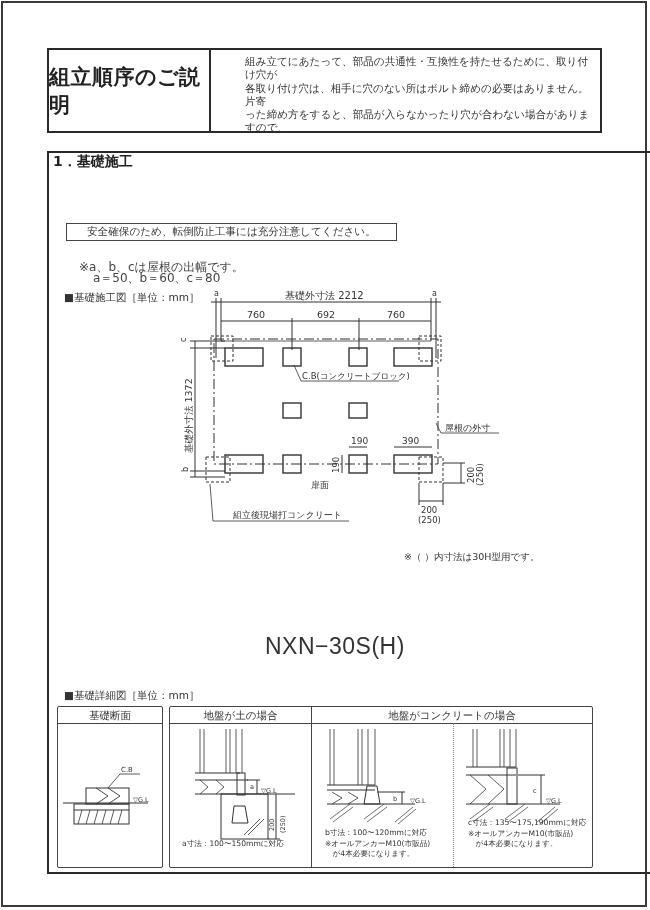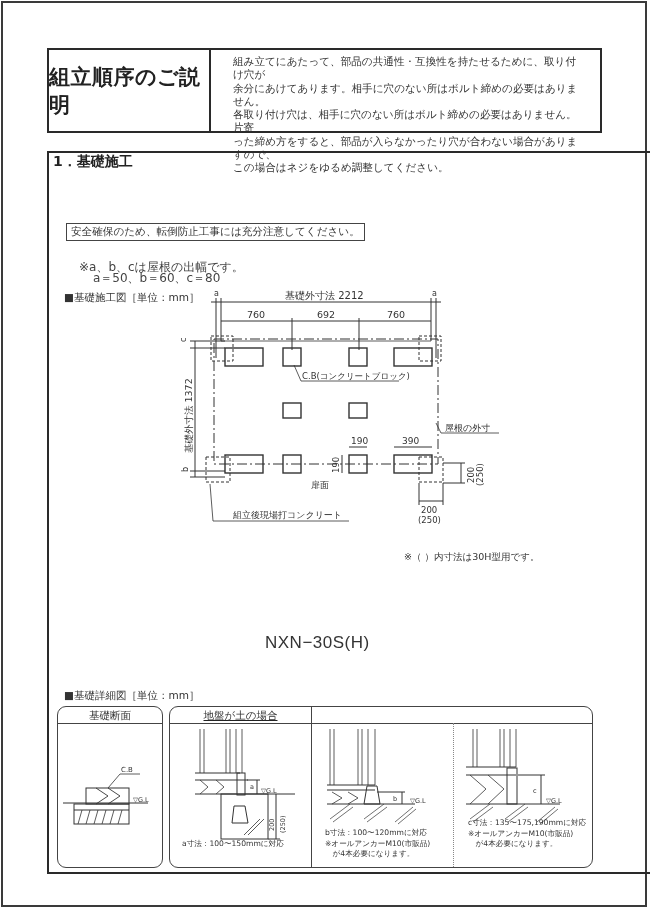--- a/index.html
+++ b/index.html
@@ -13,63 +13,61 @@
   }
   .intro-box {
     position: absolute; left: 47px; top: 48px; width: 555px; height: 85px;
     border: 2px solid #2a2a2a; box-sizing: border-box; display: flex;
   }
   .intro-title {
     width: 160px; border-right: 2px solid #2a2a2a; display: flex; align-items: center; justify-content: center;
     font-weight: bold; font-size: 21px; color: #222; letter-spacing: 0.5px;
   }
   .intro-text {
-    flex: 1; padding: 5px 22px; font-size: 10.6px; line-height: 13.3px; color: #333;
+    flex: 1; padding: 5px 10px; font-size: 10.6px; line-height: 13.3px; color: #333; margin-left: 24px;
   }
   .section {
     position: absolute; left: 47px; top: 151px; width: 624px; height: 723px;
     border: 2px solid #2a2a2a; box-sizing: border-box;
   }
   .section-heading {
     position: absolute; left: 4px; top: 0px; font-weight: bold; font-size: 14px; color: #222;
   }
   .section-lines { position: absolute; left: 16px; top: 19px; font-size: 10.6px; line-height: 15px; color: #333; }
   .warning-box {
-    position: absolute; left: 17px; top: 70px; border: 1px solid #444; padding: 1px 4px;
+    position: absolute; left: 17px; top: 70px; border: 1px solid #444; padding: 1px 20px;
     font-size: 10.6px; color: #333;
   }
   .plan-title { position: absolute; left: 15px; top: 93px; font-size: 10.5px; color: #333; margin-top: 45px; }
   .plan-note { position: absolute; left: 30px; top: 109px; font-size: 12px; line-height: 11px; color: #444; }
   .plan-note .indent { padding-left: 14px; }
   svg text { font-family: "DejaVu Sans", "Liberation Sans", sans-serif; fill: #333; }
   .plan-svg { position: absolute; left: 0; top: 0; }
   .footnote { position: absolute; left: 355px; top: 398px; font-size: 9.5px; color: #333; }
-  .model-name { position: absolute; left: 216px; top: 480px; font-size: 17px; color: #333; font-family: "Liberation Sans", sans-serif; letter-spacing: 0.5px; }
+  .model-name { position: absolute; left: 216px; top: 480px; font-size: 23px; color: #333; font-family: "Liberation Sans", sans-serif; letter-spacing: 0.5px; }
   .detail-title { position: absolute; left: 15px; top: 536px; font-size: 10.5px; color: #333; }
   .panel {
-    position: absolute; border: 1.5px solid #444; border-radius: 9px; box-sizing: border-box; background: #fff;
+    position: absolute; border: 1.5px solid #444; border-radius: 2px; box-sizing: border-box; background: #fff;
   }
   .panel-header {
     height: 16px; border-bottom: 1px solid #444; text-align: center; font-size: 10.5px; line-height: 16px; color: #333;
   }
   .panel-sub { position: absolute; font-size: 7.6px; line-height: 10.5px; color: #333; }
 </style>
 </head>
 <body>
 
 <div class="page-frame"></div>
 
 <div class="intro-box">
   <div class="intro-title">組立順序のご説明</div>
   <div class="intro-text">
     <div>組み立てにあたって、部品の共通性・互換性を持たせるために、取り付け穴が</div>
-    <div>余分にあけてあります。相手に穴のない所はボルト締めの必要はありません。</div>
     <div>各取り付け穴は、相手に穴のない所はボルト締めの必要はありません。片寄</div>
     <div>った締め方をすると、部品が入らなかったり穴が合わない場合がありますので、</div>
-    <div>この場合はネジをゆるめ調整してください。</div>
   </div>
 </div>
 
 <div class="section">
   <div class="section-heading">1．基礎施工</div>
   <div class="warning-box">安全確保のため、転倒防止工事には充分注意してください。</div>
 
   <div class="plan-title">■基礎施工図［単位：mm］</div>
   <div class="plan-note">
     <div>※a、b、cは屋根の出幅です。</div>
@@ -173,23 +171,24 @@
         <path d="M38 64 L50 72 L38 80 M50 64 L62 72 L50 80" stroke-width="0.9"></path>
         <path d="M20 100 L24 86 M28 100 L32 86 M36 100 L40 86 M44 100 L48 86 M52 100 L56 86 M60 100 L64 86" stroke-width="0.8"></path>
         <line x1="50" y1="64" x2="62" y2="50" stroke-width="0.8"></line>
         <line x1="62" y1="50" x2="82" y2="50" stroke-width="0.8"></line>
       </g>
       <text x="63" y="48" font-size="7">C.B</text>
       <text x="75" y="78" font-size="6.5">▽G.L</text>
     </svg>
   </div>
 
-  <div class="panel" style="left:120px; top:553px; width:424px; height:162px;text-decoration:underline;">
+  <div class="panel" style="left:120px; top:553px; width:424px; height:162px;">
     <div class="panel-header" style="display:flex;">
       <span style="width:141px; border-right:1px solid #444;">地盤が土の場合</span>
+      <span style="flex:1;">地盤がコンクリートの場合</span>
     </div>
     <div style="position:absolute; left:141px; top:16px; width:1px; height:144px; background:#444;"></div>
     <div style="position:absolute; left:283px; top:16px; width:0; height:144px; border-left:1px dotted #888;"></div>
 
     <svg style="position:absolute; left:0; top:16px;" width="422" height="144">
       <g stroke="#333" fill="none" stroke-width="1">
 
         <path d="M30 6 V50 M34 6 V50 M56 6 V50 M60 6 V50 M66 6 V50 M72 6 V50" stroke-width="0.8"></path>
         <line x1="25" y1="50" x2="70" y2="50"></line>
         <line x1="25" y1="57" x2="78" y2="57"></line>

